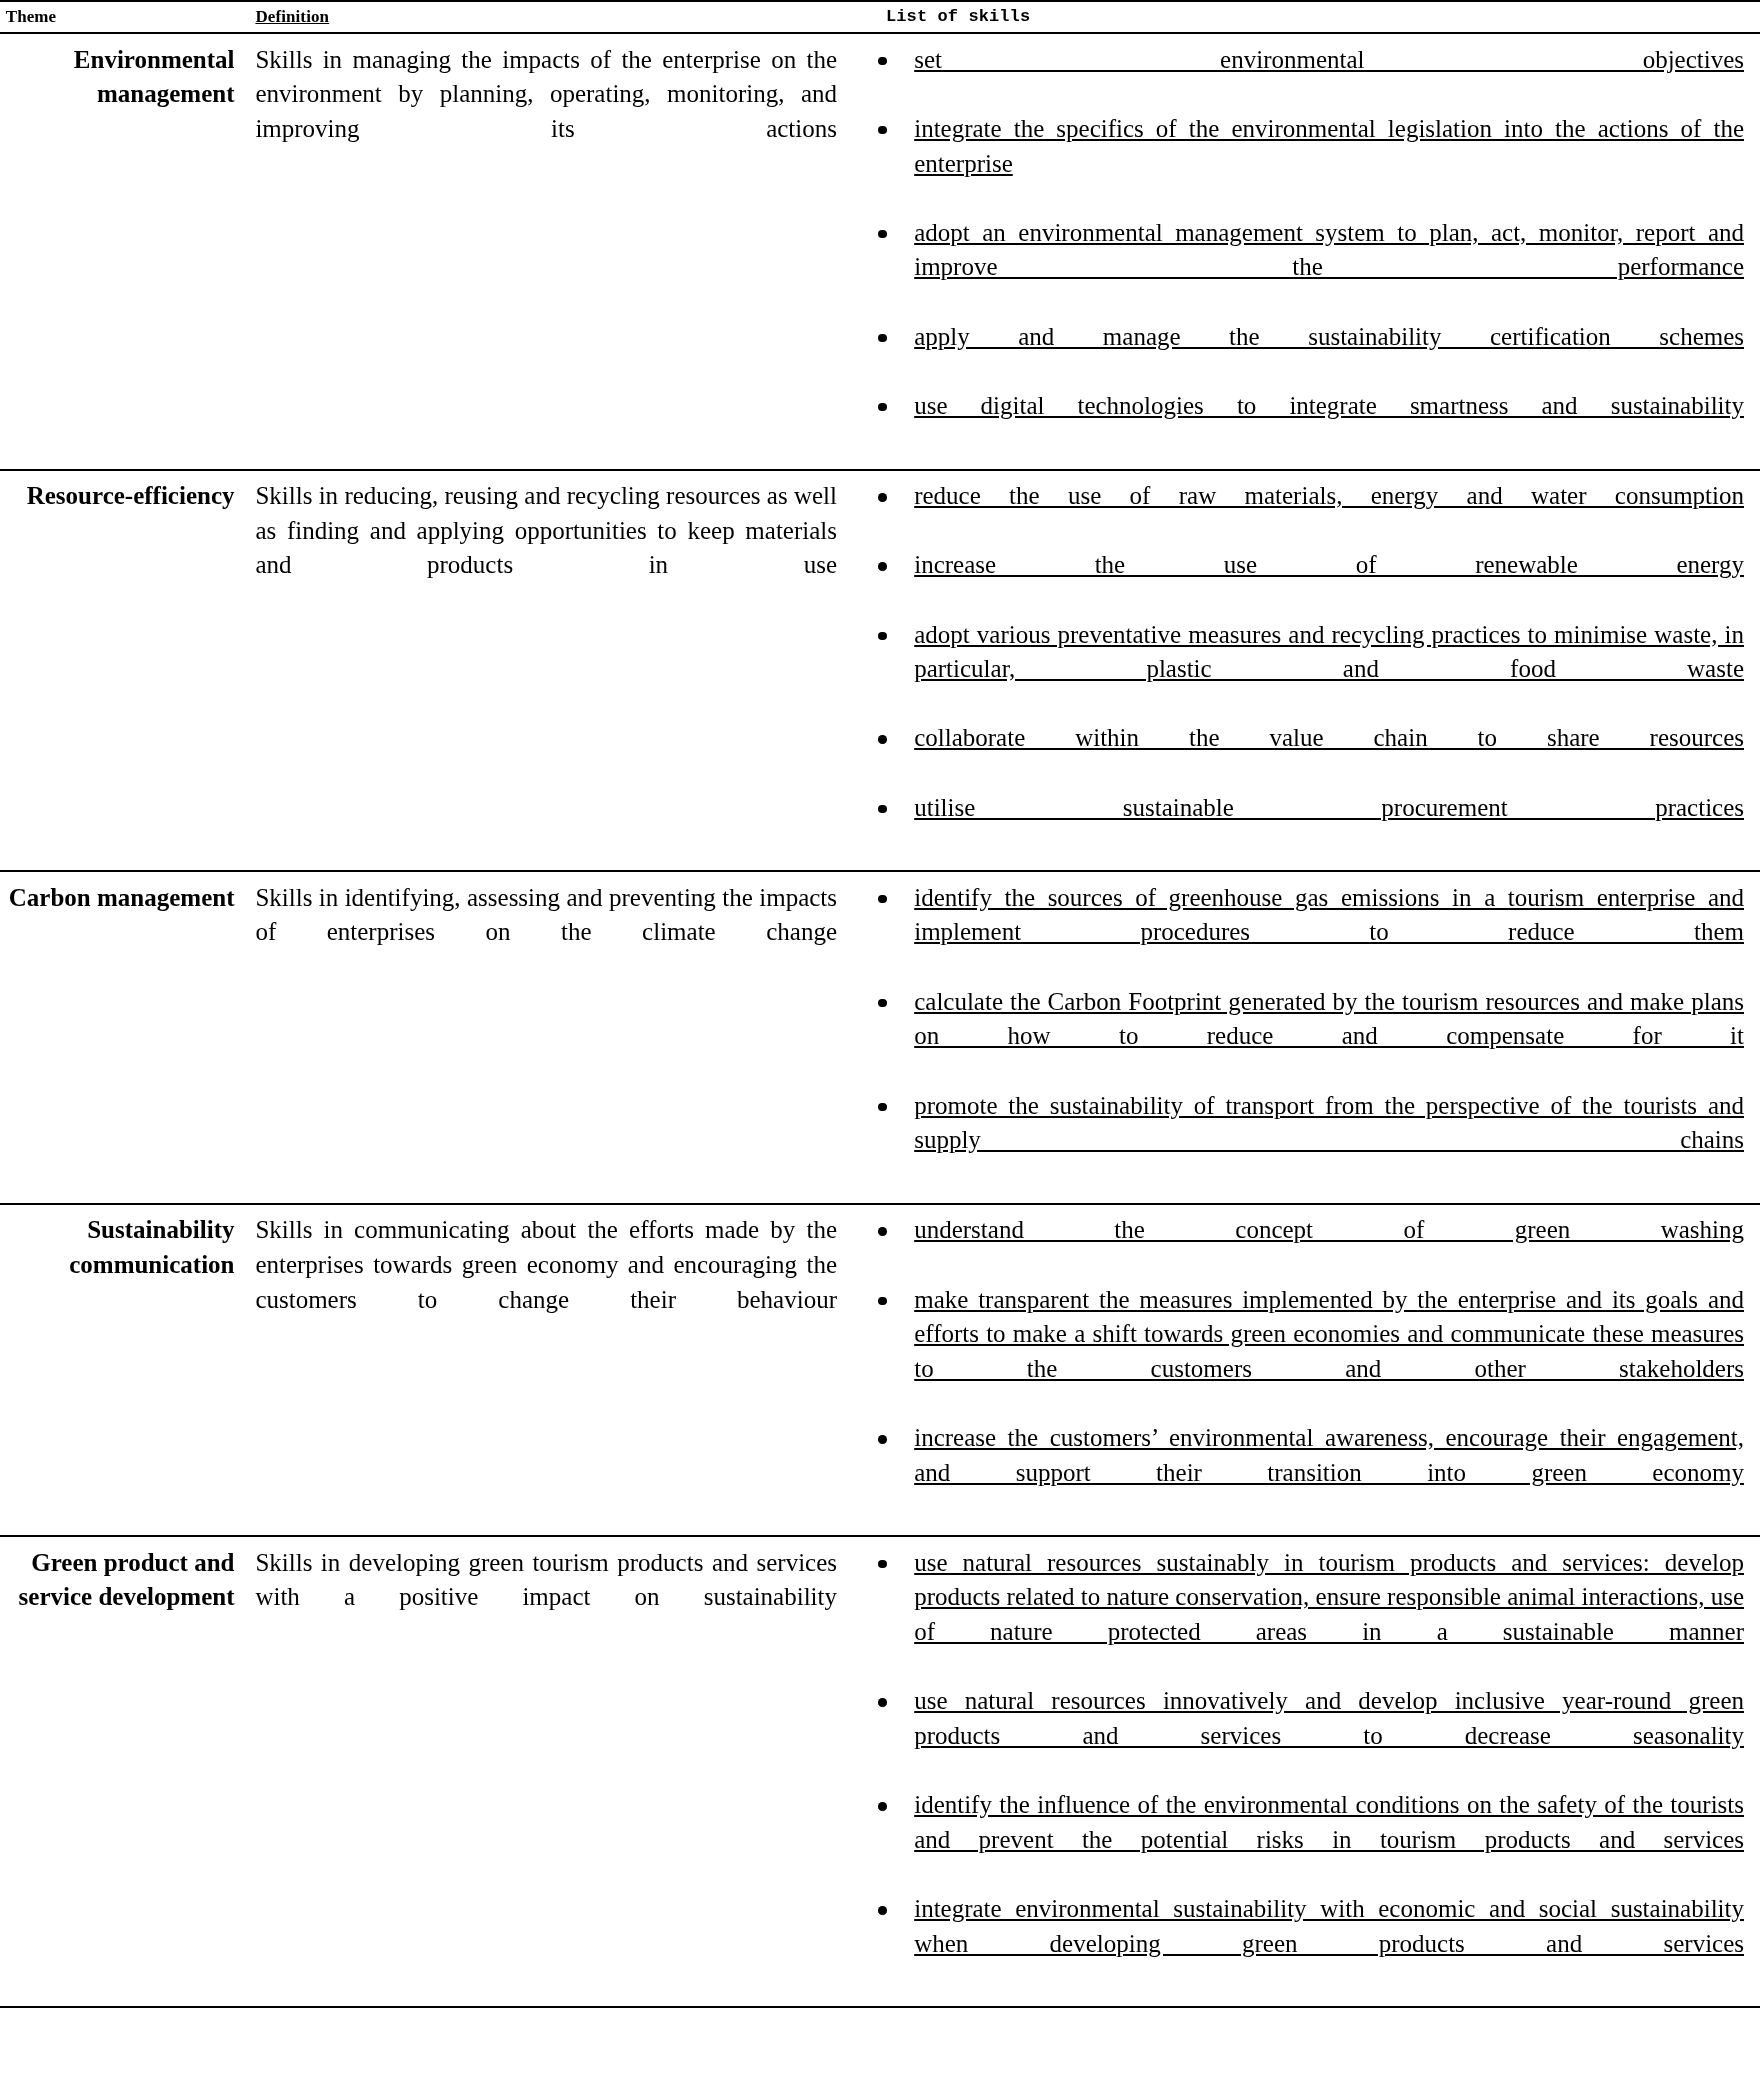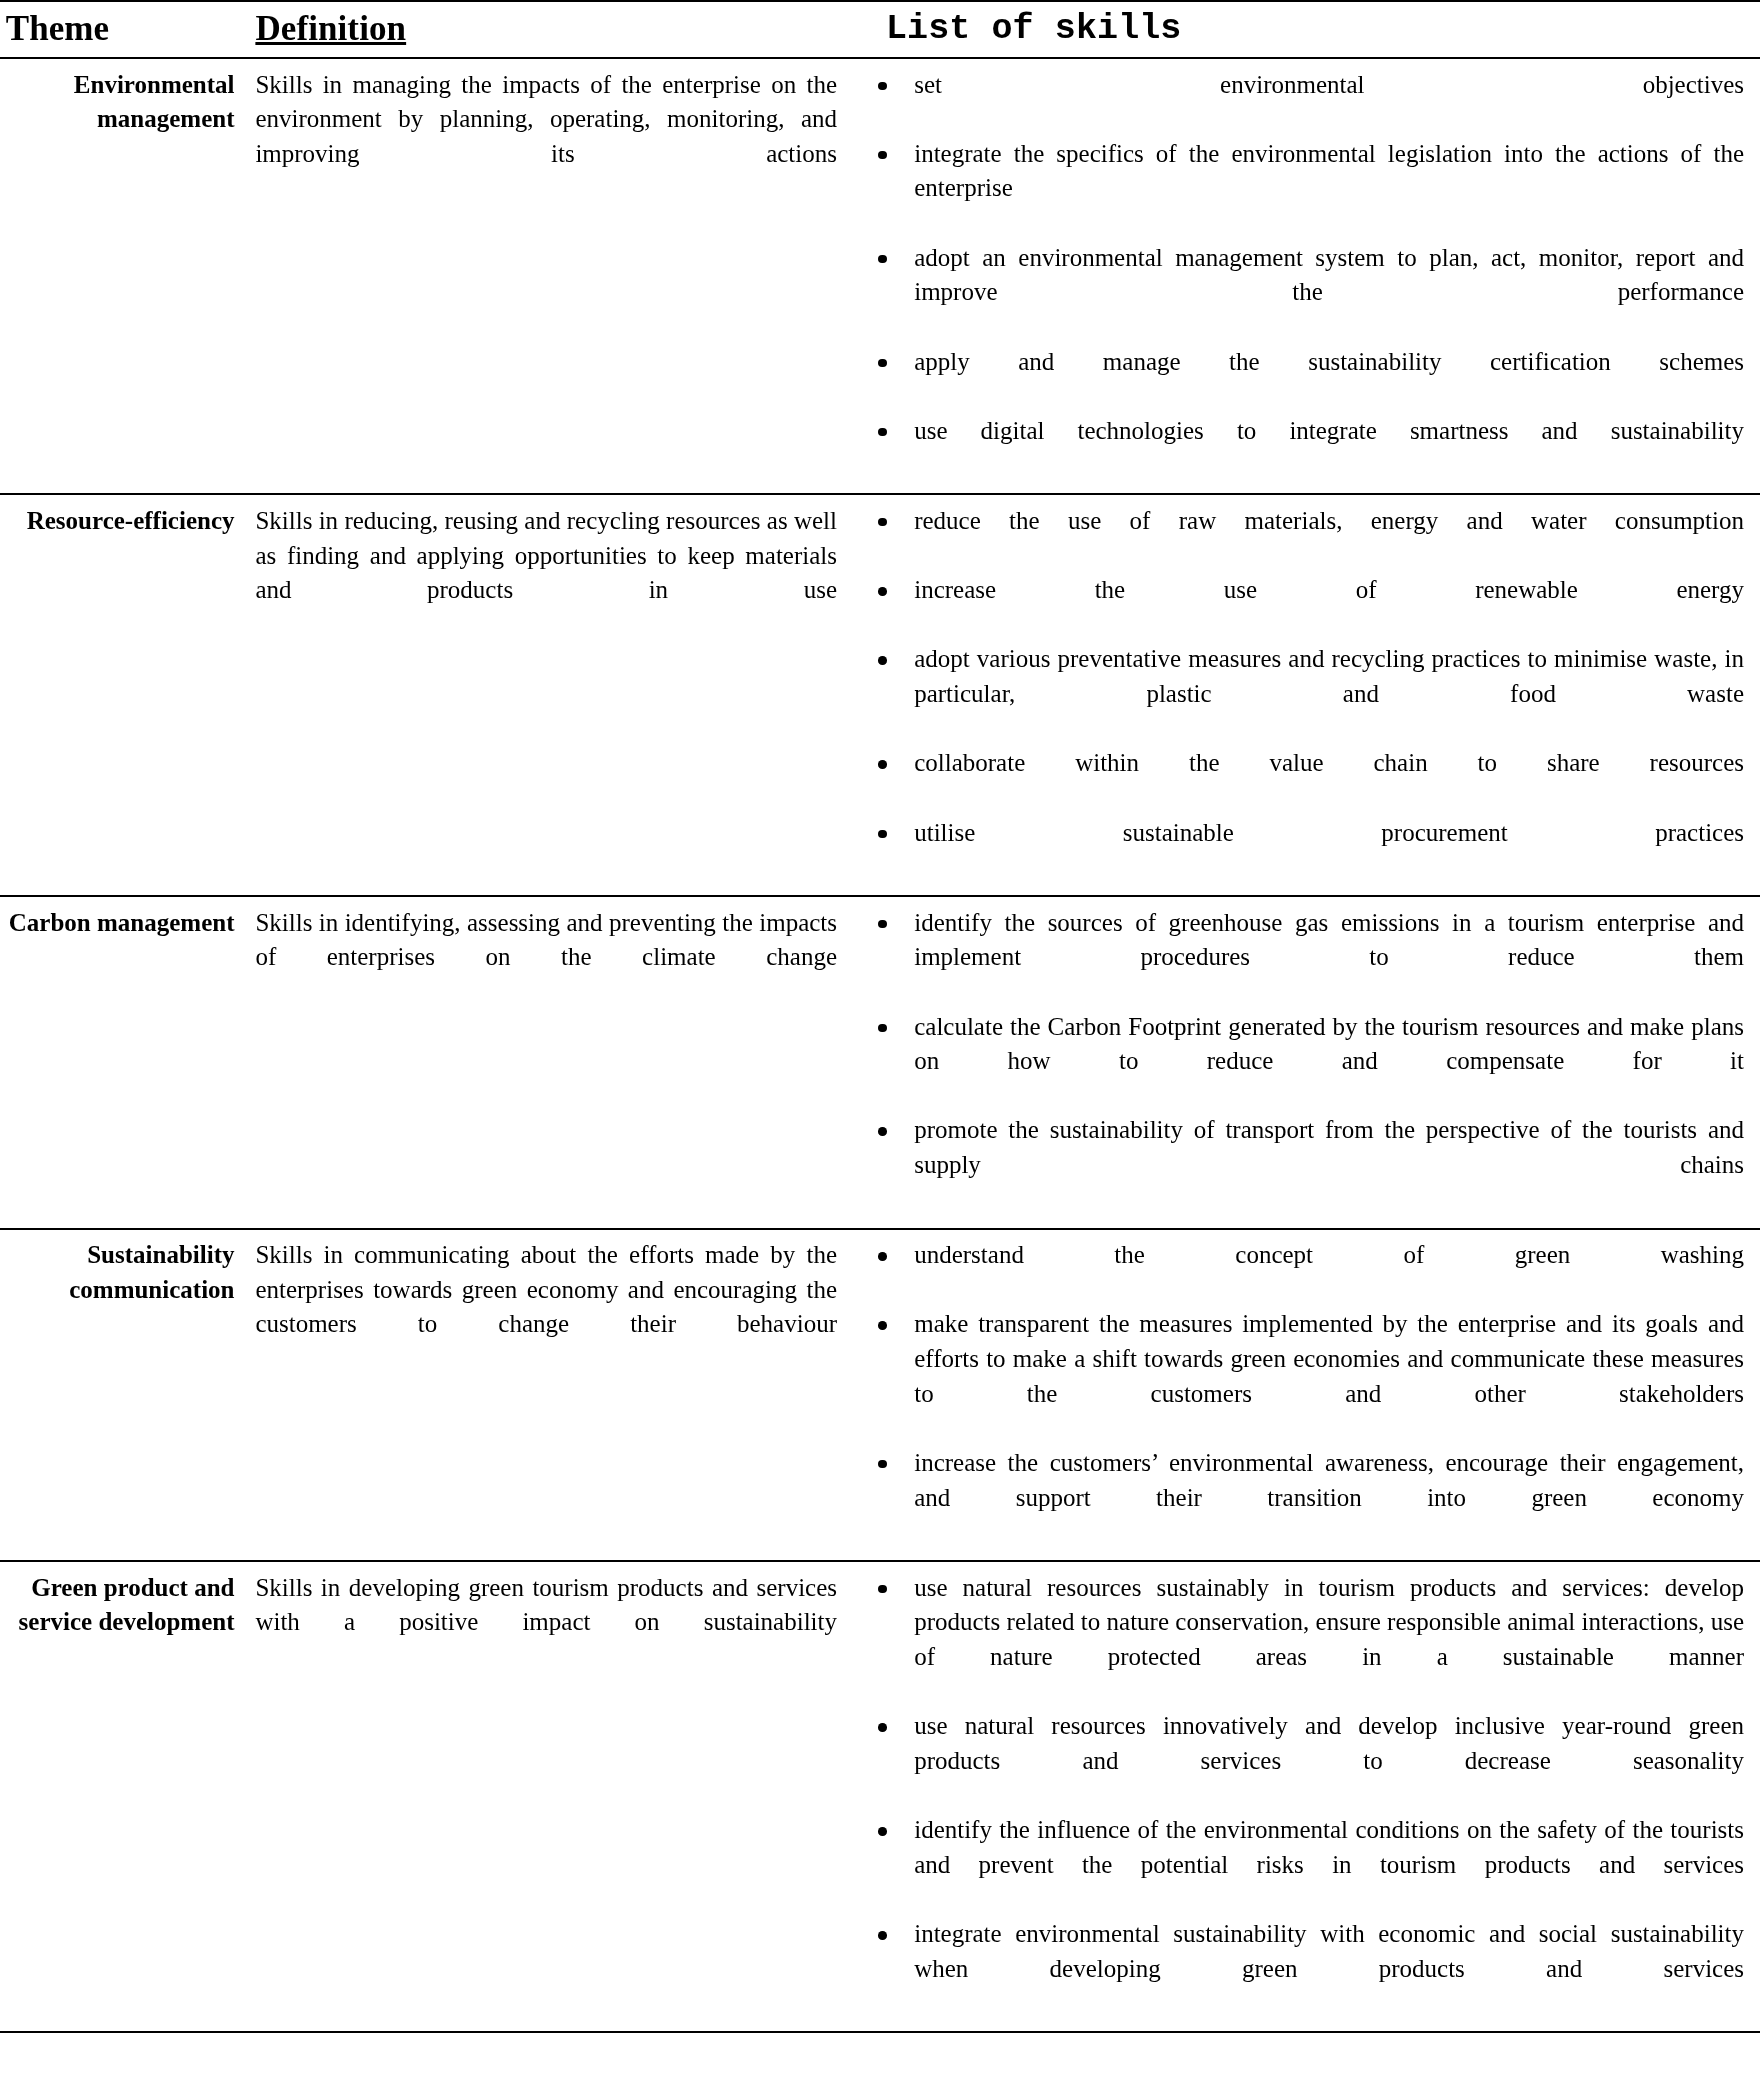--- a/index.html
+++ b/index.html
@@ -47,21 +47,21 @@
   }
 
   
   thead th {
     border-top: 2.8px solid #000;
     border-bottom: 2.8px solid #000;
     font-weight: bold;
     text-align: left;
     vertical-align: top;
     padding: 2.8px 0 3.8px 0;
-    font-size: 35px;
+    font-size: 17px;
     letter-spacing: 0.1px;
   }
   thead th.th-theme  { padding-left: 5.7px; }
   thead th.th-def    { padding-left: 11.4px; text-decoration: underline; }
   thead th.th-skills { padding-left: 34px; font-family: Liberation Mono, monospace; }
 
   
   tbody tr > td {
     border-bottom: 2.4px solid #000;
     vertical-align: top;
@@ -87,20 +87,21 @@
   }
   td.cell-skills {
     padding-left: 13.2px;
     padding-right: 17px;
   }
 
   ul.skills-list {
     list-style: none;
     margin: 0;
     padding: 0;
+    text-decoration: underline;
   }
   ul.skills-list > li {
     position: relative;
     padding-left: 49px;
     margin: 0 0 0 0;
     text-align: justify;
     text-justify: inter-word;
     hyphens: none;
   }
   ul.skills-list > li .bullet-dot {

